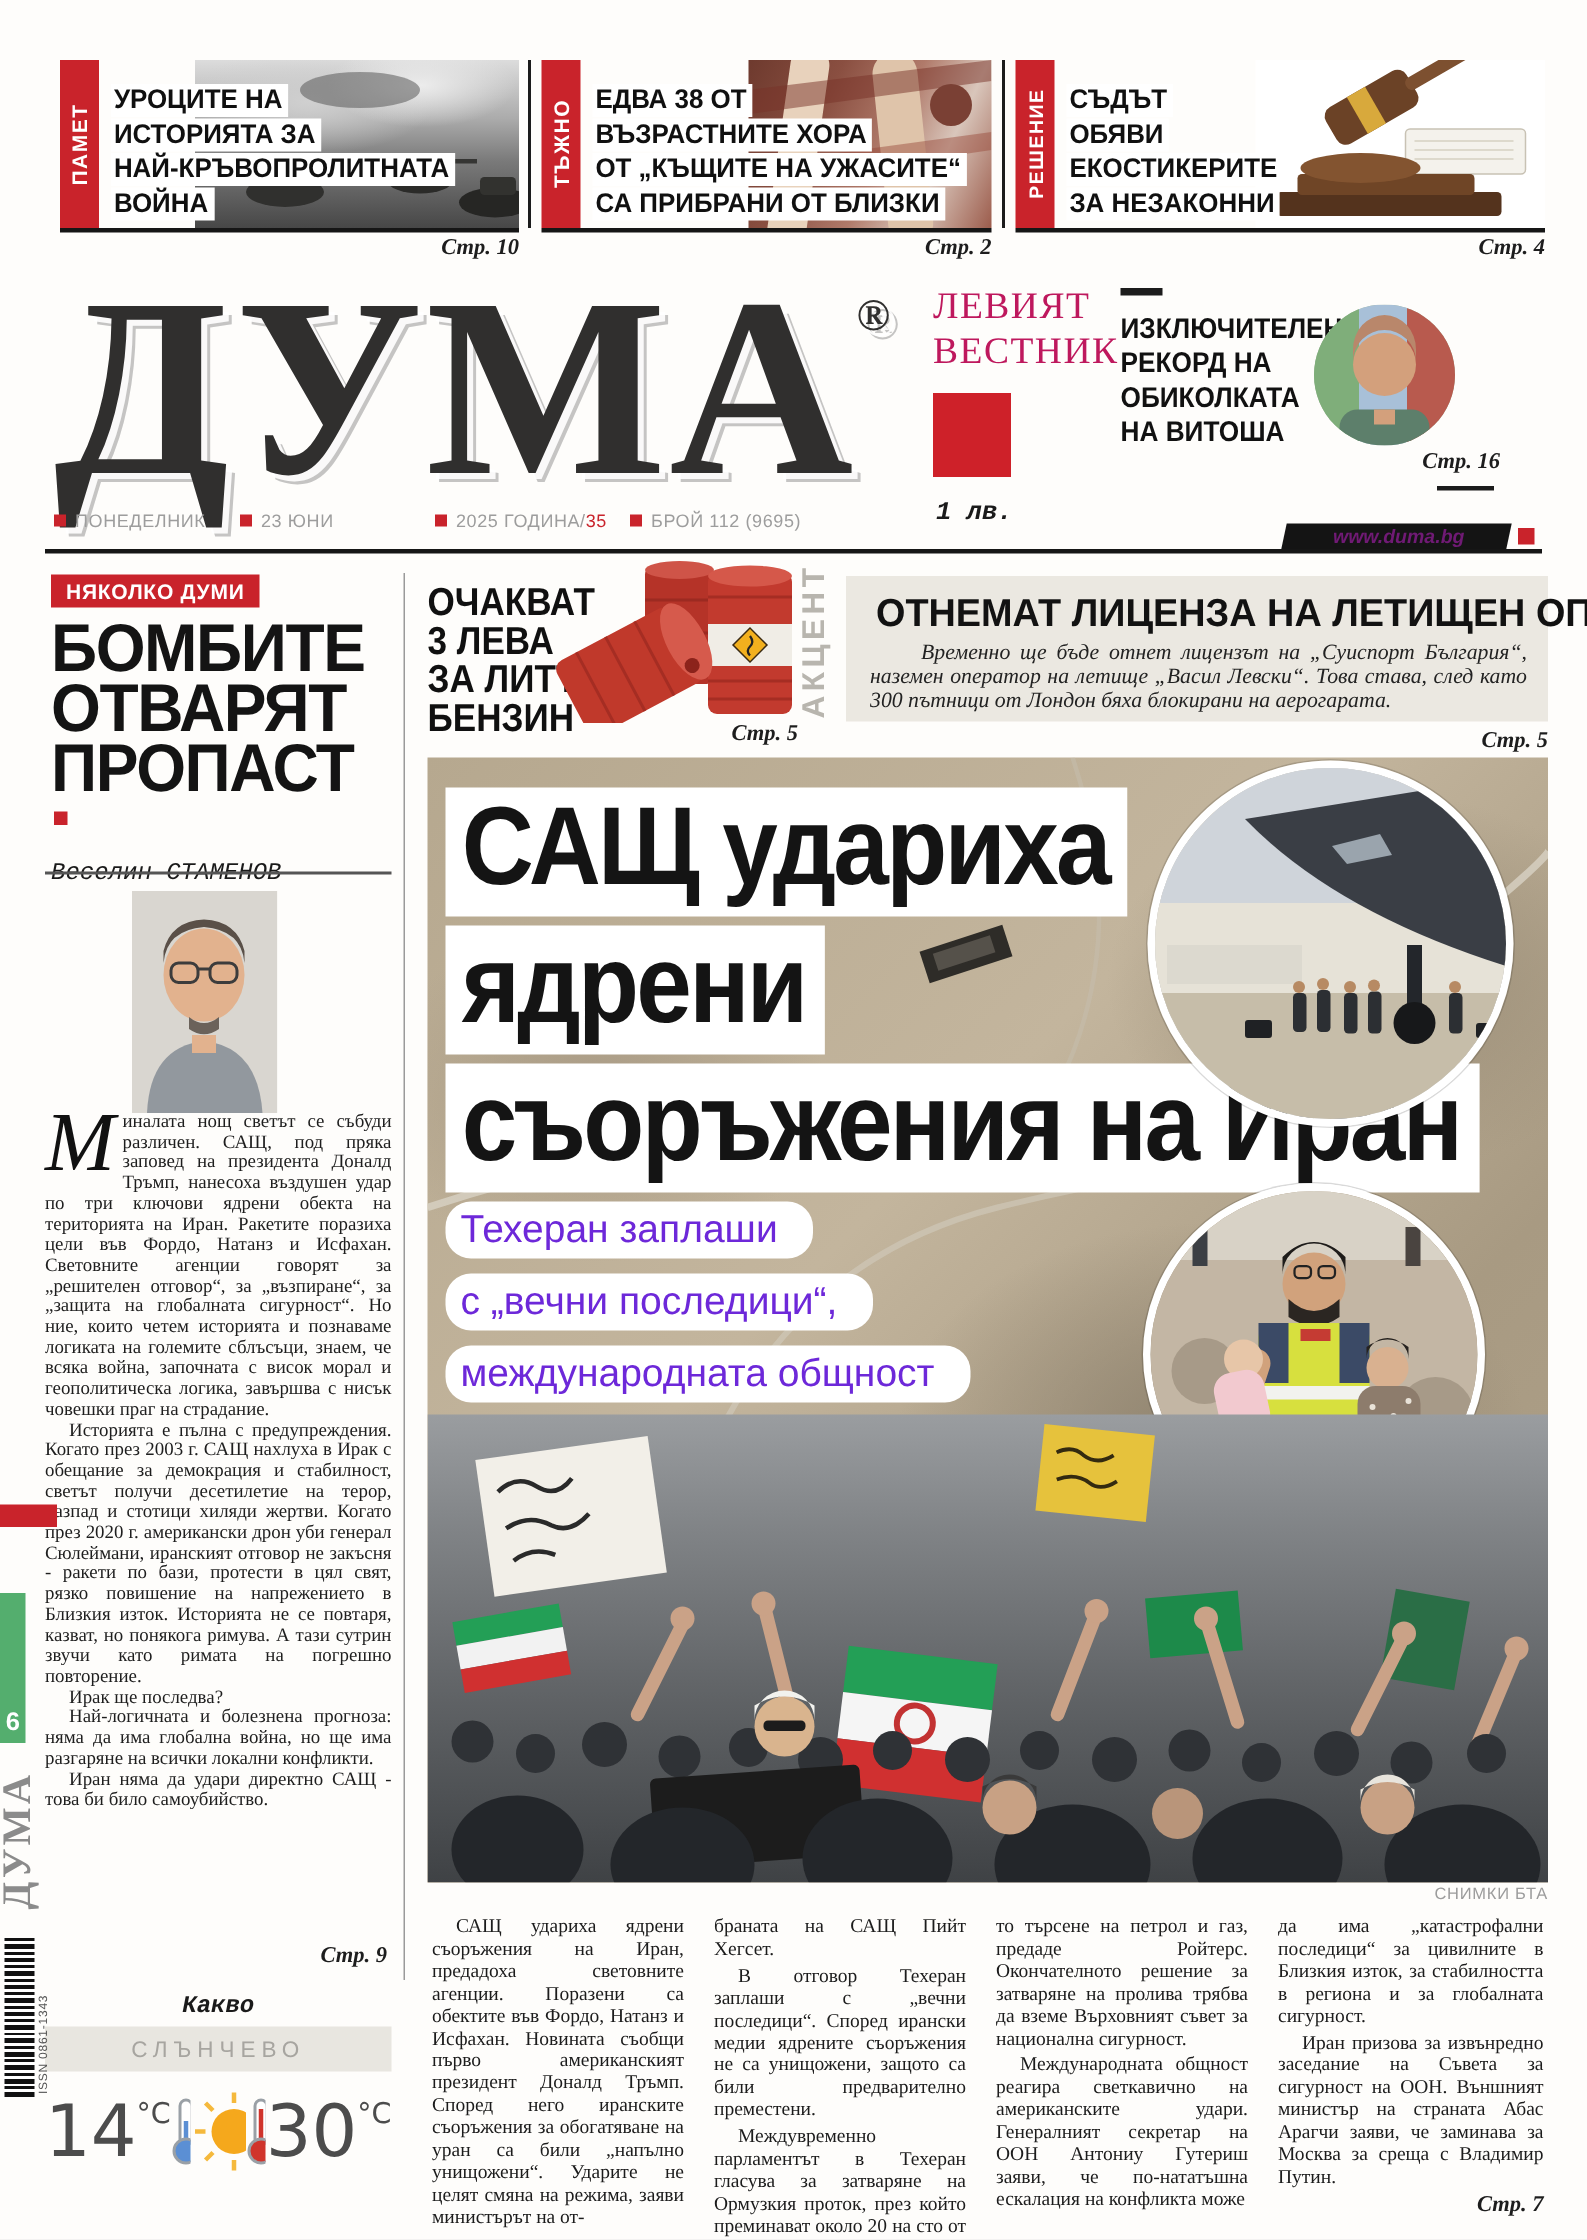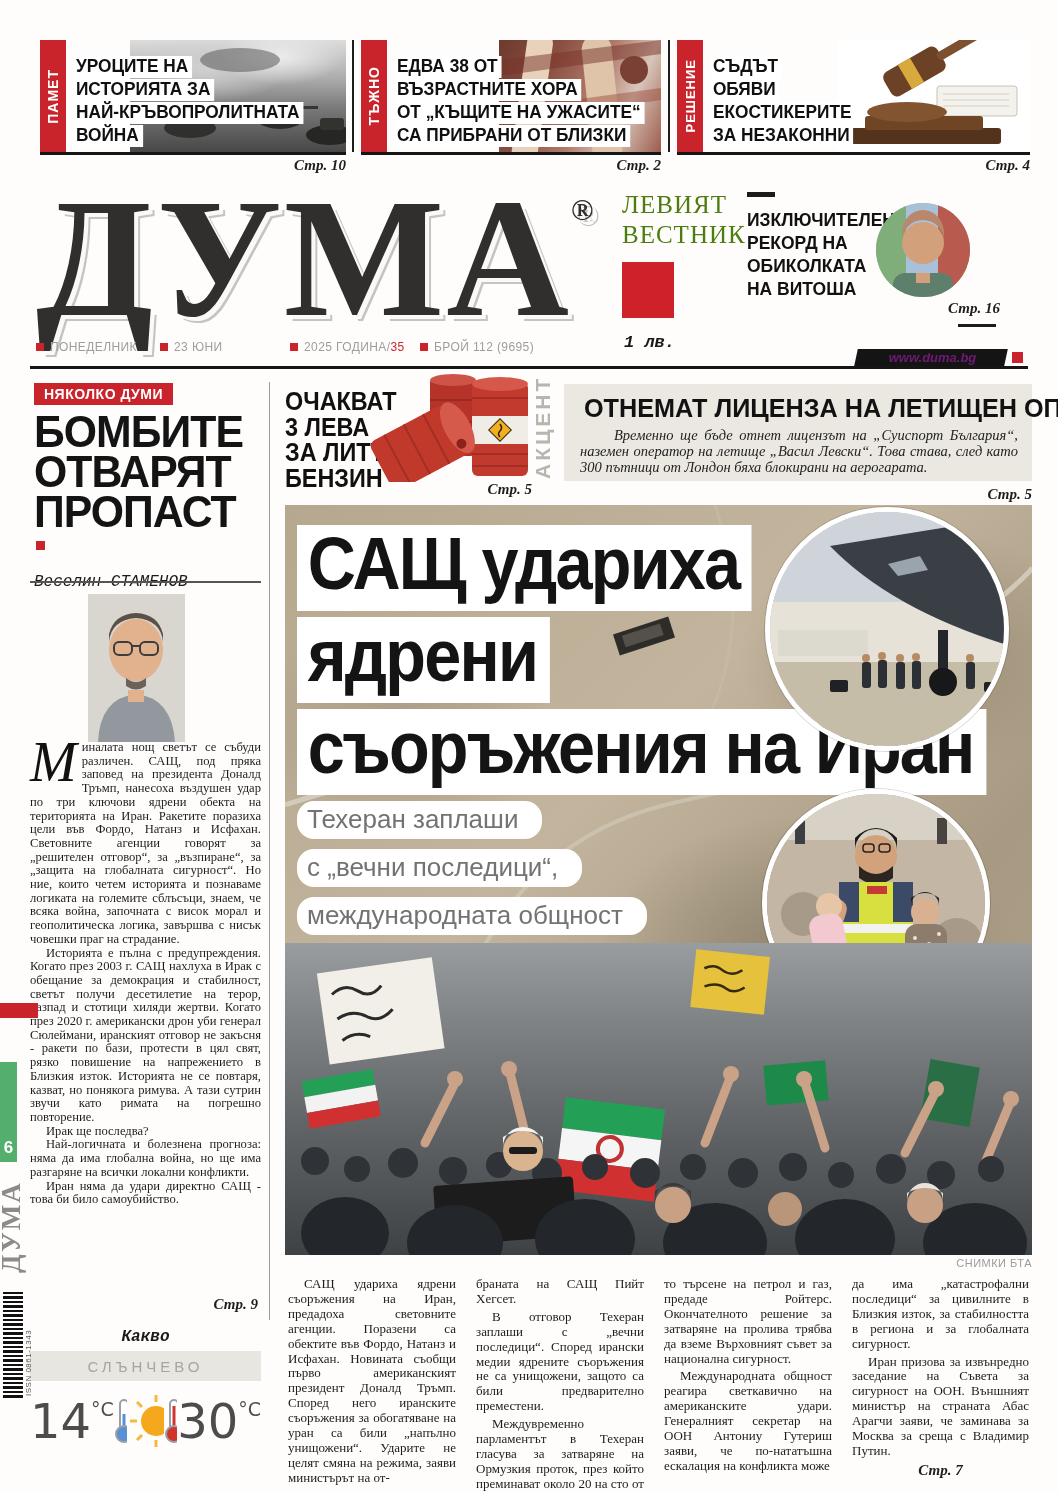--- a/index.html
+++ b/index.html
@@ -15,21 +15,21 @@
          display:flex;align-items:center;justify-content:center;font-weight:bold;font-size:14px;letter-spacing:1px;}
   .b-img{position:absolute;top:0;right:0;height:112px;overflow:hidden;}
   .b-title{position:absolute;left:34px;font-weight:bold;font-size:18px;line-height:21px;color:#101010;
            transform:scaleX(.96);transform-origin:left top;}
   .b-title span{background:#fff;padding:0 4px 1px 2px;box-decoration-break:clone;display:inline-block;margin-bottom:1px;}
   .b-rule{position:absolute;top:152px;height:3px;background:#161616;}
   .b-sep{position:absolute;top:40px;width:2px;height:112px;background:#1c1c1c;}
   
   .logo{font-family:"Liberation Serif",serif;font-weight:bold;font-size:170px;line-height:.85;
         color:#302f2e;letter-spacing:2px;text-shadow:4px 4px 0 rgba(255,255,255,.9),6px 6px 0 rgba(150,150,150,.55);}
-  .tagline{font-family:"Liberation Serif",serif;font-size:25px;line-height:1.18;color:#4d7c0f;letter-spacing:1px;}
+  .tagline{font-family:"Liberation Serif",serif;font-size:25px;line-height:1.18;color:#be185d;letter-spacing:1px;}
   .promo-title{font-weight:bold;font-size:19px;line-height:23px;color:#111;transform:scaleX(.92);transform-origin:left top;}
   .dl-item{position:absolute;top:340px;font-size:12px;color:#9d9d9d;letter-spacing:.4px;}
   .dl-item .sq{display:inline-block;width:8px;height:8px;background:#c9232b;margin-right:6px;}
   .dl-item .red{color:#c9232b;}
   
   .kicker{background:#c9232b;color:#fff;font-weight:bold;font-size:14px;padding:3px 10px;letter-spacing:.5px;}
   .op-head{font-weight:bold;font-size:45px;line-height:40px;letter-spacing:-1px;color:#141414;
            transform:scaleX(.95);transform-origin:left top;}
   .op-body{font-family:"Liberation Serif",serif;font-size:12.6px;line-height:13.7px;text-align:justify;color:#1e1e1e;}
   .op-body p{margin:0;text-indent:16px;}
@@ -47,21 +47,21 @@
   .mainblock{overflow:hidden;background:
      radial-gradient(220px 160px at 15% 30%, #a99b85 0%, rgba(0,0,0,0) 70%),
      radial-gradient(300px 200px at 70% 60%, #8f836f 0%, rgba(0,0,0,0) 70%),
      radial-gradient(200px 150px at 40% 85%, #bdb09a 0%, rgba(0,0,0,0) 70%),
      radial-gradient(260px 180px at 85% 20%, #9a8d77 0%, rgba(0,0,0,0) 70%),
      linear-gradient(135deg,#b6a88f,#c3b59d 40%,#a89a82 70%,#b0a28a);}
   .mh-line{position:absolute;left:12px;white-space:nowrap;transform:scaleX(.9);transform-origin:left top;}
   .mh-line span{background:#fff;color:#141414;font-weight:bold;font-size:74px;line-height:74px;
                 letter-spacing:-2px;padding:2px 14px 10px 12px;display:inline-block;}
   .sub-line{position:absolute;left:12px;white-space:nowrap;}
-  .sub-line span{background:#fff;color:#737373;font-size:26px;line-height:26px;padding:5px 24px 7px 10px;display:inline-block;border-radius:17px;}
+  .sub-line span{background:#fff;color:#6d28d9;font-size:26px;line-height:26px;padding:5px 24px 7px 10px;display:inline-block;border-radius:17px;}
   .circ{position:absolute;border:5px solid #fff;border-radius:50%;overflow:hidden;box-shadow:0 0 0 1px rgba(0,0,0,.15);}
   .crowd{position:absolute;left:0;width:747px;overflow:hidden;background:
      linear-gradient(180deg,#9a9da0 0%,#808386 25%,#606366 60%,#3f4245 100%);}
   .credit{font-size:11px;color:#9c9c9c;letter-spacing:.5px;}
   
   .bcol{position:absolute;top:1274px;font-family:"Liberation Serif",serif;font-size:13px;line-height:14.9px;
         text-align:justify;color:#1c1c1c;}
   .bcol p{margin:3px;}
   .bcol p.ind{text-indent:16px;}
   
@@ -511,16 +511,16 @@
     <p class="ind">В отговор Техеран заплаши с „вечни последици“. Според ирански медии ядрените съоръжения не са унищожени, защото са били предварително преместени.</p>
     <p class="ind">Междувременно парламентът в Техеран гласува за затваряне на Ормузкия проток, през който преминават около 20 на сто от световно-</p>
   </div>
   <div class="bcol" style="left:661px;width:174px;">
     <p>то търсене на петрол и газ, предаде Ройтерс. Окончателното решение за затваряне на пролива трябва да вземе Върховният съвет за национална сигурност.</p>
     <p class="ind">Международната общност реагира светкавично на американските удари. Генералният секретар на ООН Антониу Гутериш заяви, че по-нататъшна ескалация на конфликта може</p>
   </div>
   <div class="bcol" style="left:849px;width:183px;">
     <p>да има „катастрофални последици“ за цивилните в Близкия изток, за стабилността в региона и за глобалната сигурност.</p>
     <p class="ind">Иран призова за извънредно заседание на Съвета за сигурност на ООН. Външният министър на страната Абас Арагчи заяви, че заминава за Москва за среща с Владимир Путин.</p>
-    <p class="pref" style="text-align:center;margin-top:4px;">Стр. 7</p>
+    <p class="pref" style="text-align:right;margin-top:4px;">Стр. 7</p>
   </div>
 
 </div>
 
 </body></html>

